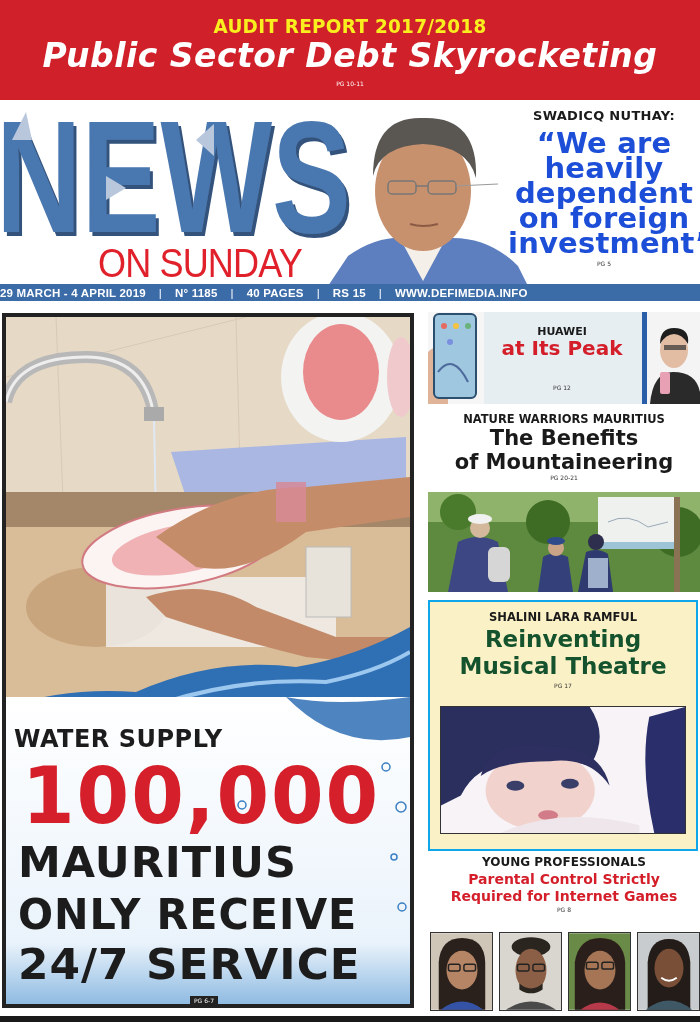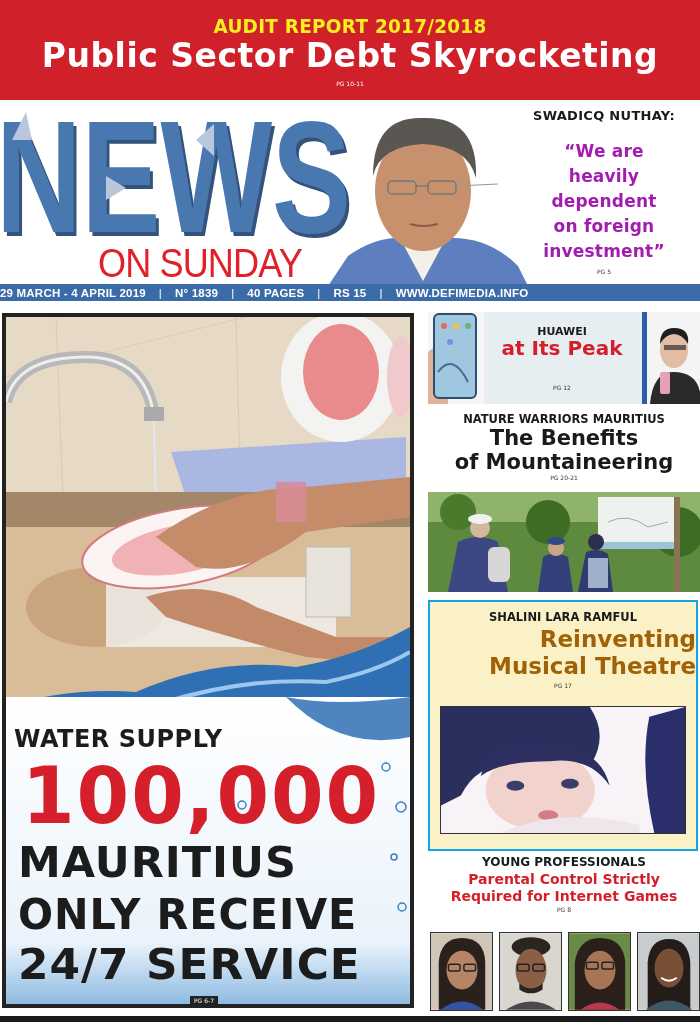--- a/index.html
+++ b/index.html
@@ -12,42 +12,42 @@
     background: #d0202a; text-align: center; color: #fff;
   }
   .top-kicker {
     position: absolute; left: 0; right: 0; top: 14px;
     font-family: "DejaVu Sans", sans-serif; font-weight: 900; font-size: 20px;
     color: #f9ef1e; letter-spacing: 0.3px; transform: scaleX(0.92);
   }
   .top-headline {
     position: absolute; left: 0; right: 0; top: 36px;
     font-family: "DejaVu Sans", sans-serif; font-weight: bold; font-size: 33px;
-    color: #ffffff; letter-spacing: 0.5px; transform: scaleX(1.0);
+    color: #ffffff; letter-spacing: 0.5px; transform: scaleX(1.0); font-style: italic;
   }
   .top-page {
     position: absolute; left: 0; right: 0; top: 80px;
     font-size: 6px; color: #fff;
   }
 
   
   .masthead { position: absolute; left: 0; top: 100px; width: 700px; height: 186px; background: #fff; overflow: hidden; }
   .logo-news {
     position: absolute; left: -6px; top: 4px; width: 360px; height: 140px;
   }
   .logo-sub {
     position: absolute; left: 98px; top: 140px;
     font-family: "Liberation Sans", sans-serif; font-size: 41px; color: #e0212b;
     letter-spacing: -1px; transform: scaleX(0.88); transform-origin: left;
   }
   .portrait { position: absolute; left: 318px; top: 6px; width: 210px; height: 180px; }
 
   .quote-box { position: absolute; left: 508px; top: 8px; width: 192px; text-align: center; }
   .quote-name { font-family: "DejaVu Sans", sans-serif; font-weight: 900; font-size: 13px; color: #1a1a1a; letter-spacing: 0.3px; }
-  .quote-text { font-family: "DejaVu Sans", sans-serif; font-weight: 900; font-size: 17px; line-height: 25px; color: #a21caf; margin-top: 16px; letter-spacing: 0.2px; }
+  .quote-text { font-family: "DejaVu Sans", sans-serif; font-weight: 900; font-size: 29px; line-height: 25px; color: #1d4ed8; margin-top: 8px; letter-spacing: 0.2px; }
   .quote-page { font-size: 6px; color: #333; margin-top: 4px; }
 
   
   .info-bar {
     position: absolute; left: 0; top: 284px; width: 700px; height: 17px;
     background: #3c6ca8; color: #fff;
     font-family: "Liberation Sans", sans-serif; font-weight: bold; font-size: 11.5px;
     display: flex; align-items: center; white-space: pre;
     letter-spacing: 0.2px;
   }
@@ -96,21 +96,21 @@
   .nature-kicker { text-align: center; font-weight: 900; font-size: 11.5px; color: #1a1a1a; margin-top: 4px; }
   .nature-head { text-align: center; font-weight: 900; font-size: 21px; line-height: 24px; color: #1a1a1a; }
   .nature-page { text-align: center; font-size: 6px; color: #333; }
   .nature-photo { position: absolute; left: 0; top: 84px; width: 272px; height: 100px; }
 
   .side-theatre {
     position: absolute; left: 428px; top: 600px; width: 270px; height: 251px;
     background: #fbf1c6; border: 2px solid #0ea5e9;
   }
   .theatre-kicker { text-align: center; font-weight: 900; font-size: 11.5px; color: #1a1a1a; margin-top: 8px; }
-  .theatre-head { text-align: right; font-weight: 900; font-size: 23px; line-height: 27px; color: #a16207; margin-top: 2px; }
+  .theatre-head { text-align: center; font-weight: 900; font-size: 23px; line-height: 27px; color: #14532d; margin-top: 2px; }
   .theatre-page { text-align: center; font-size: 6px; color: #333; margin-top: 2px; }
   .theatre-photo { position: absolute; left: 10px; top: 104px; width: 246px; height: 128px; border: 1px solid #333; }
 
   .side-young { position: absolute; left: 428px; top: 855px; width: 272px; height: 155px; }
   .young-kicker { text-align: center; font-weight: 900; font-size: 12px; color: #1a1a1a; }
   .young-head { text-align: center; font-weight: 900; font-size: 14px; line-height: 17px; color: #d41f2b; margin-top: 2px; }
   .young-page { text-align: center; font-size: 6px; color: #333; margin-top: 1px; }
   .young-faces { position: absolute; left: 0; top: 77px; width: 272px; height: 80px; display: flex; justify-content: space-between; padding: 0 0 0 2px; }
   .face { width: 63px; height: 79px; border: 1px solid #333; overflow: hidden; }
 
@@ -160,21 +160,21 @@
       <div>on foreign</div>
       <div>investment”</div>
     </div>
     <div class="quote-page">PG 5</div>
   </div>
 </div>
 
 <div class="info-bar">
   <span>29 MARCH - 4 APRIL 2019</span>
   <span class="sep">|</span>
-  <span>N° 1839</span>
+  <span>N° 1185</span>
   <span class="sep">|</span>
   <span>40 PAGES</span>
   <span class="sep">|</span>
   <span>RS 15</span>
   <span class="sep">|</span>
   <span>WWW.DEFIMEDIA.INFO</span>
 </div>
 
 <div class="main-story">
   <svg class="main-photo" viewBox="0 0 404 400" preserveAspectRatio="none">

